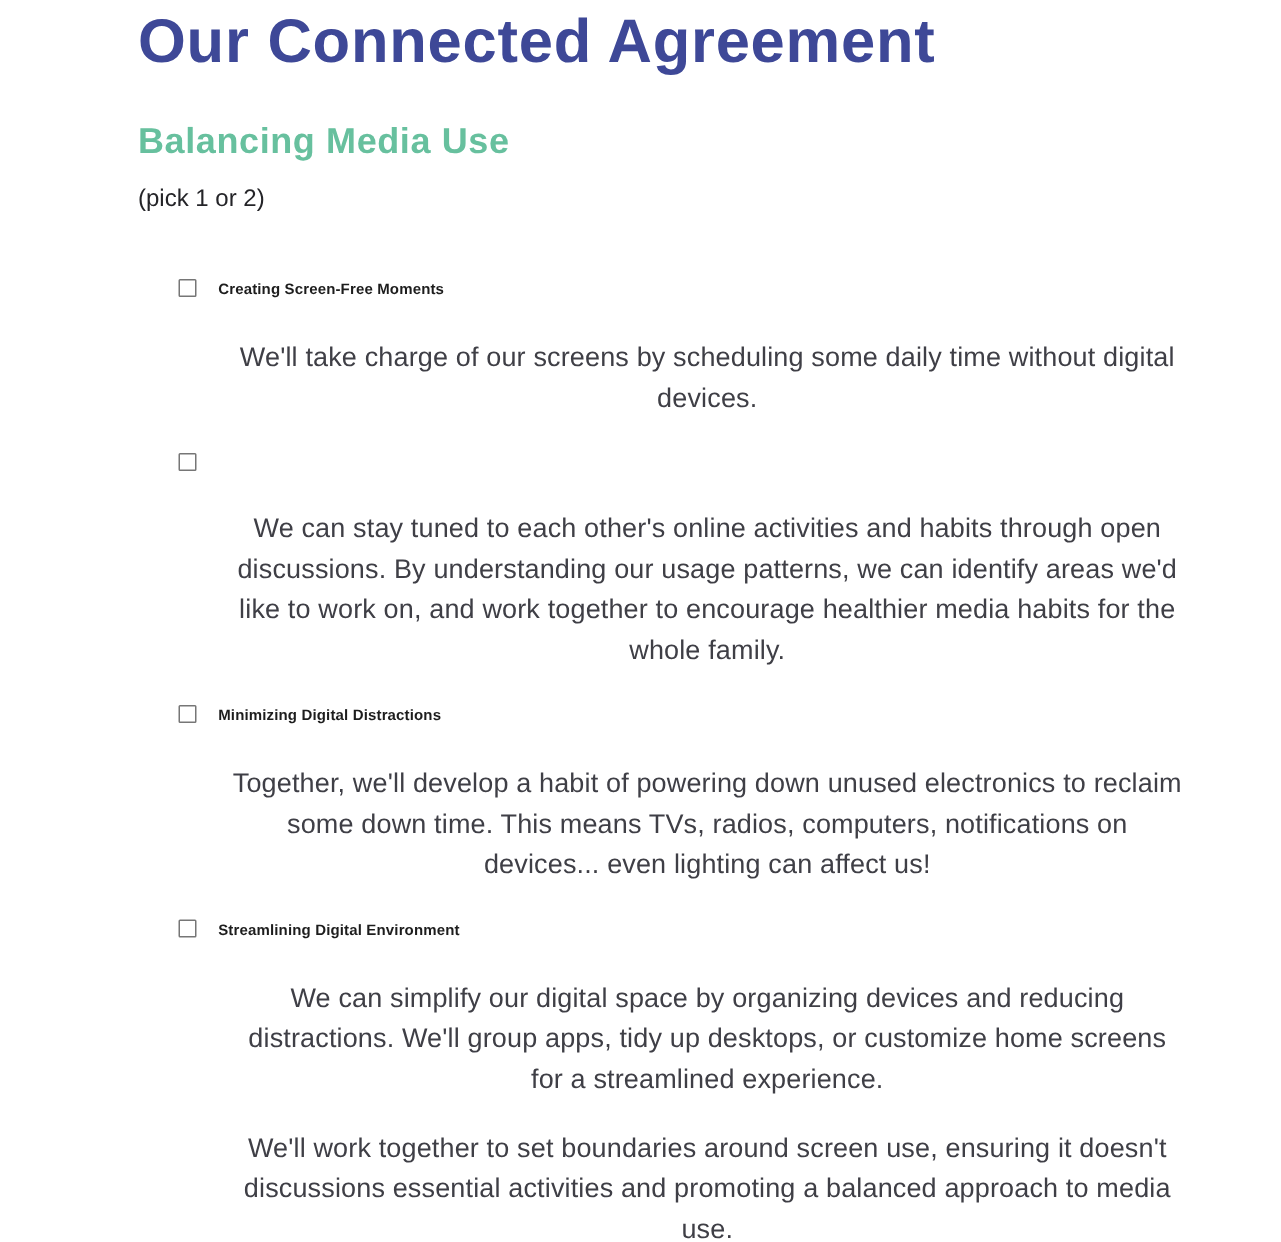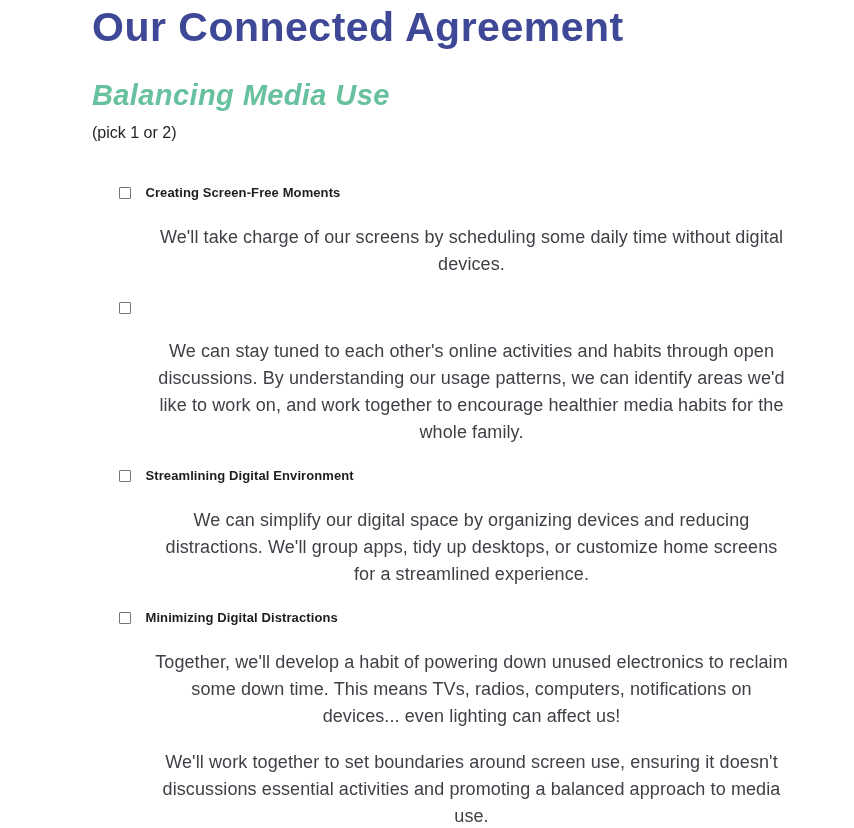--- a/index.html
+++ b/index.html
@@ -19,26 +19,25 @@
     margin: 0;
     padding-top: 2px;
     font-size: 41px;
     line-height: 38px;
     font-weight: 700;
     letter-spacing: 0.5px;
     color: var(--title-color, #3e4897);
   }
   h2.section-heading {
     margin: 34px 0 0 0;
-    font-size: 29px;
+    font-size: 24px;
     line-height: 30px;
     font-weight: 700;
     letter-spacing: 0.4px;
     color: var(--heading-color, #67c09e);
-    font-style: italic;
   }
   .section-note {
     margin-top: 13px;
     font-size: 16px;
     line-height: 20px;
     color: #242428;
   }
   .items {
     margin-top: 37px;
   }
@@ -52,21 +51,21 @@
     width: 12px;
     height: 12px;
     border: 1.5px solid var(--checkbox-border, #767676);
     border-radius: 1px;
     background: #ffffff;
     vertical-align: -1.5px;
     margin-right: 10px;
   }
   .item-label {
     font-weight: 700;
-    font-size: 13px;
+    font-size: 10px;
     letter-spacing: 0.1px;
     color: var(--item-title-color, #1d1d1d);
     margin-top: 21px;
   }
   .item-desc {
     margin: 19px 0 17px 61px;
     max-width: 641px;
     font-size: 18px;
     line-height: 27px;
     letter-spacing: 0.1px;
@@ -96,31 +95,31 @@
   <div class="item">
     <div class="item-head">
       <span class="checkbox"></span>
     </div>
     <p class="item-desc">We can stay tuned to each other's online activities and habits through open discussions. By understanding our usage patterns, we can identify areas we'd like to work on, and work together to encourage healthier media habits for the whole family.</p>
   </div>
 
   <div class="item">
     <div class="item-head">
       <span class="checkbox"></span>
-      <span class="item-label">Streamlining Digital Environment</span>
+      <span class="item-label">Minimizing Digital Distractions</span>
     </div>
-    <p class="item-desc">We can simplify our digital space by organizing devices and reducing distractions. We'll group apps, tidy up desktops, or customize home screens for a streamlined experience.</p>
+    <p class="item-desc">Together, we'll develop a habit of powering down unused electronics to reclaim some down time. This means TVs, radios, computers, notifications on devices... even lighting can affect us!</p>
   </div>
 
   <div class="item">
     <div class="item-head">
       <span class="checkbox"></span>
-      <span class="item-label">Minimizing Digital Distractions</span>
+      <span class="item-label">Streamlining Digital Environment</span>
     </div>
-    <p class="item-desc">Together, we'll develop a habit of powering down unused electronics to reclaim some down time. This means TVs, radios, computers, notifications on devices... even lighting can affect us!</p>
+    <p class="item-desc">We can simplify our digital space by organizing devices and reducing distractions. We'll group apps, tidy up desktops, or customize home screens for a streamlined experience.</p>
   </div>
 
   <div class="item">
     <p class="item-desc">We'll work together to set boundaries around screen use, ensuring it doesn't discussions essential activities and promoting a balanced approach to media use.</p>
   </div>
 
   <div class="item">
     <div class="item-head">
       <span class="checkbox"></span>
       <span class="item-label">Encouraging Physical Activity</span>

